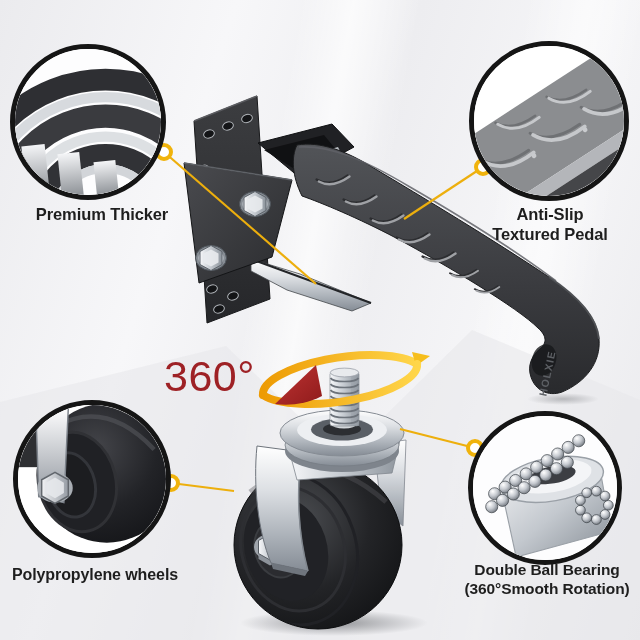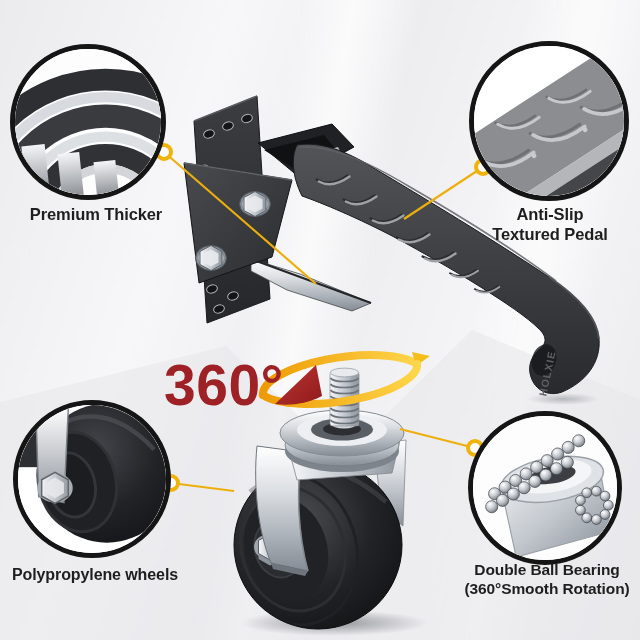--- a/index.html
+++ b/index.html
@@ -20,27 +20,27 @@
   .inset svg{display:block;width:100%;height:100%;}
   .inset-tl{left:10px;top:44px;width:156px;height:156px;}
   .inset-tr{left:469px;top:41px;width:160px;height:160px;}
   .inset-bl{left:13px;top:400px;width:158px;height:158px;}
   .inset-br{left:468px;top:411px;width:154px;height:154px;}
   .label{
     position:absolute;text-align:center;color:#1e1e1e;font-weight:700;
     font-size:16.5px;line-height:1.2;letter-spacing:-0.1px;z-index:4;
   }
   .label span{display:block;}
-  .label-tl{left:6px;top:205px;width:180px;}
+  .label-tl{left:12px;top:205px;width:180px;}
   .label-tr{left:455px;top:205px;width:190px;}
   .label-bl{left:-5px;top:565px;width:200px;font-size:16px;}
   .label-br{left:447px;top:561px;width:200px;font-size:15.5px;}
   .deg-badge{
     position:absolute;left:164px;top:352px;z-index:4;
-    font-size:57px;font-weight:700;letter-spacing:.5px;color:#9E2125;text-align:center;
+    font-size:43px;font-weight:400;letter-spacing:.5px;color:#9E2125;text-align:center;
   }
 </style>
 </head>
 <body>
 
 <div class="stage">
 
   <svg class="scene" width="640" height="640" viewBox="0 0 640 640">
     <defs>
       <linearGradient id="gSilverV" x1="0" y1="0" x2="0" y2="1">

